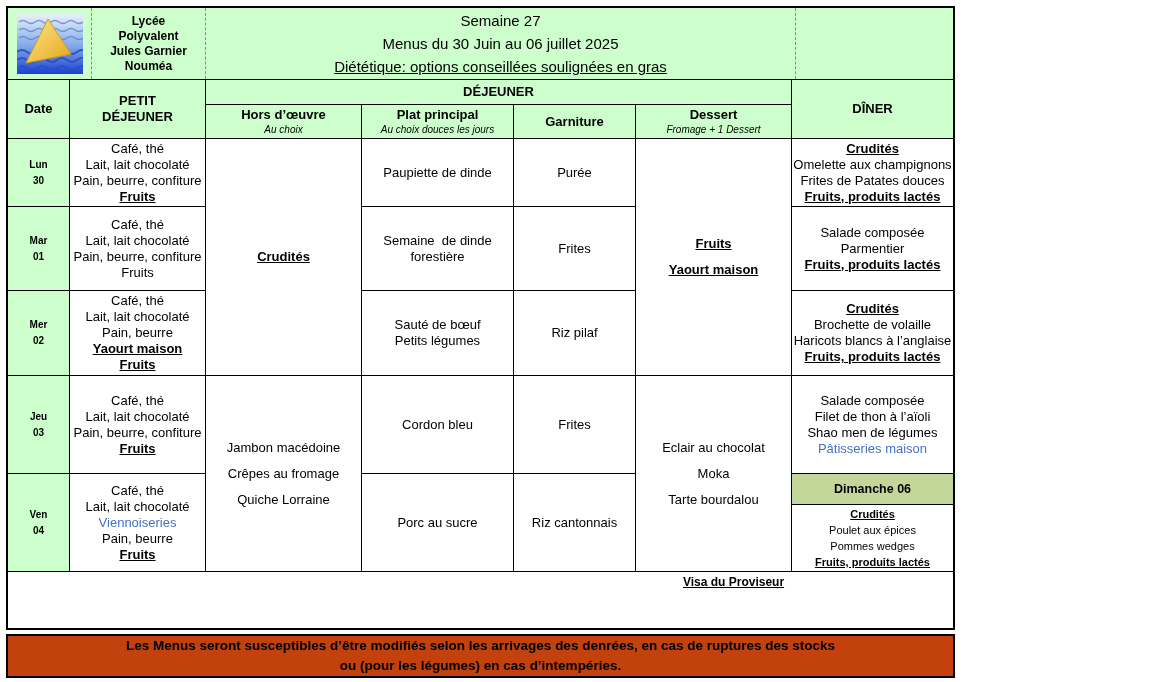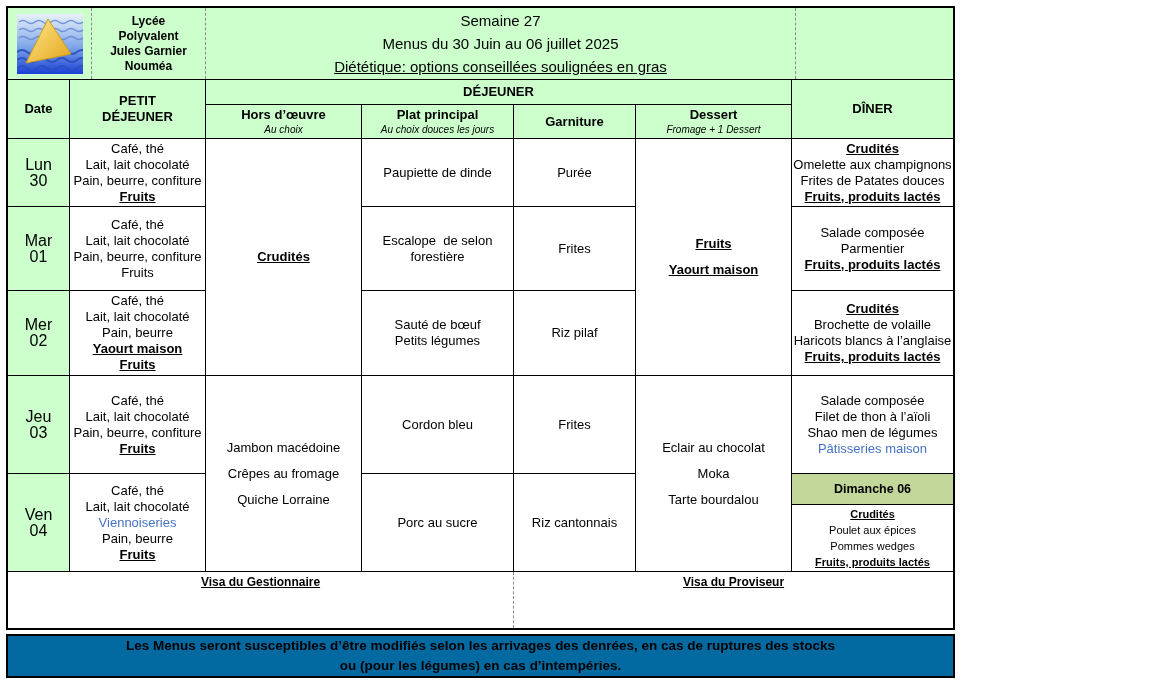--- a/index.html
+++ b/index.html
@@ -24,21 +24,21 @@
   .no-bb{border-bottom:none!important}
   .green{background:var(--green)}
   .hdr{font-weight:bold;font-size:13px;line-height:16px}
   .pd-inner{width:96px}
   .sub{font-style:italic;font-size:10px;font-weight:normal;line-height:13px}
   .menu-cell{font-size:13px;line-height:16px}
   .line{white-space:pre}
   .gap{height:10px}
   .bu{font-weight:bold;text-decoration:underline}
   .blue{color:var(--blue)}
-  .date-cell{background:var(--green);font-weight:normal;font-size:16px;line-height:16px}
+  .date-cell{background:var(--green);font-weight:bold;font-size:10px;line-height:16px}
   
   .top-header{
     grid-area:1/1/2/8;display:flex;background:var(--green);
     border-bottom:1px solid #000;box-sizing:border-box;
   }
   .logo-cell{width:84px;border-right:1px dashed #8a8a8a;box-sizing:border-box;
     display:flex;align-items:center;justify-content:center}
   .school-cell{width:114px;border-right:1px dashed #8a8a8a;box-sizing:border-box;
     display:flex;flex-direction:column;justify-content:center;align-items:center;
     font-weight:bold;font-size:12px;line-height:15px;text-align:center}
@@ -58,21 +58,21 @@
     align-items:center;font-size:11px;line-height:16px;text-align:center}
   
   .visa{justify-content:flex-start;padding-top:3px;font-weight:bold;font-size:12px}
   .visa .vtxt{text-decoration:underline}
   .visa-left{border-right:1px dashed #8a8a8a}
   
   .note-box{
     position:absolute;left:6px;top:634px;width:949px;height:44px;
     border:2px solid #000;box-sizing:border-box;
     display:flex;flex-direction:column;justify-content:center;align-items:center;
-    font-weight:bold;font-size:13.5px;line-height:20px;text-align:center;background:#0369a1;
+    font-weight:bold;font-size:13.5px;line-height:20px;text-align:center;background:#c2410c;
   }
 </style>
 </head>
 <body>
 
 <div class="menu-table">
 
   <div class="top-header">
     <div class="logo-cell">
       <svg width="66" height="60" viewBox="0 0 66 60">
@@ -170,21 +170,21 @@
     <div>Mar</div>
     <div>01</div>
   </div>
   <div class="cell menu-cell" style="grid-area:5/2/6/3">
       <div class="line">Café, thé</div>
       <div class="line">Lait, lait chocolaté</div>
       <div class="line">Pain, beurre, confiture</div>
       <div class="line">Fruits</div>
     </div>
   <div class="cell menu-cell" style="grid-area:5/4/6/5">
-      <div class="line">Escalope  de selon</div>
+      <div class="line">Semaine  de dinde</div>
       <div class="line">forestière</div>
     </div>
   <div class="cell menu-cell" style="grid-area:5/5/6/6">
       <div class="line">Frites</div>
     </div>
   <div class="cell menu-cell no-br" style="grid-area:5/7/6/8">
       <div class="line">Salade composée</div>
       <div class="line">Parmentier</div>
       <div class="line bu">Fruits, produits lactés</div>
     </div>
@@ -271,23 +271,20 @@
   <div class="cell ven-diner no-br" style="grid-area:8/7/9/8">
     <div class="sunday-band">Dimanche 06</div>
     <div class="ven-diner-menu">
         <div class="line bu">Crudités</div>
         <div class="line">Poulet aux épices</div>
         <div class="line">Pommes wedges</div>
         <div class="line bu">Fruits, produits lactés</div>
       </div>
   </div>
 
-  <div class="cell visa visa-left no-bb" style="grid-area:9/1/10/5">
-    <span class="vtxt">Visa du Gestionnaire</span>
-  </div>
   <div class="cell visa no-br no-bb" style="grid-area:9/5/10/8">
     <span class="vtxt">Visa du Proviseur</span>
   </div>
 
 </div>
 
 <div class="note-box">
   <div>Les Menus seront susceptibles d’être modifiés selon les arrivages des denrées, en cas de ruptures des stocks</div>
   <div>ou (pour les légumes) en cas d’intempéries.</div>
 </div>

